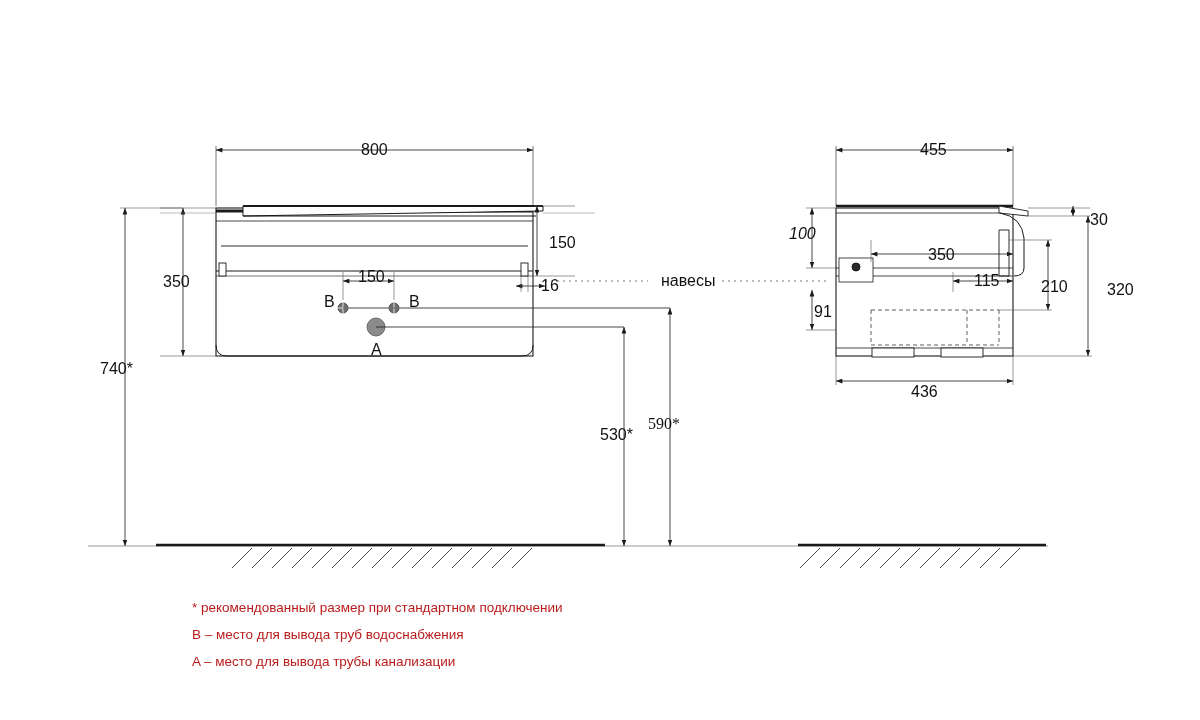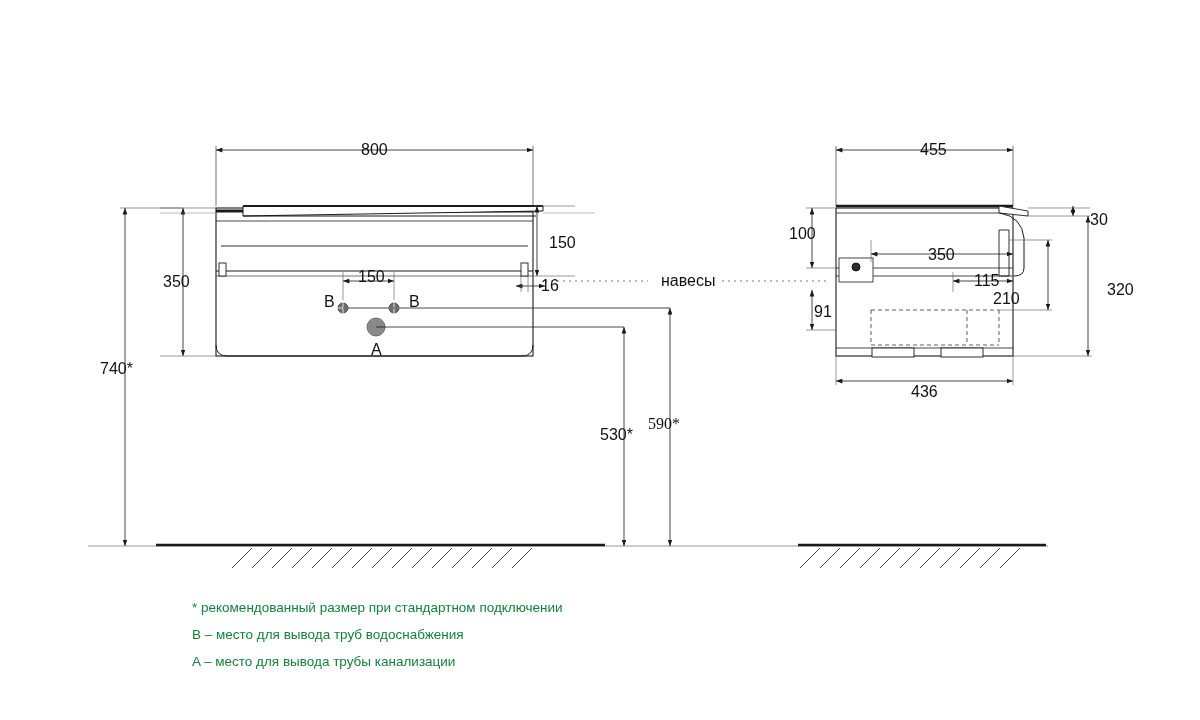--- a/index.html
+++ b/index.html
@@ -11,21 +11,21 @@
   #stage{position:absolute;left:0;top:0;width:1200px;height:720px;}
   svg{position:absolute;left:0;top:0;width:1200px;height:720px;}
   .lbl{
     position:absolute;
     font-family:"Liberation Sans", sans-serif;
     font-size:16px;color:#111;white-space:nowrap;
   }
   .notes{position:absolute;left:192px;top:600px;}
   .notes .note{
     font-family:"Liberation Sans", sans-serif;
-    font-size:13.5px;color:#15803d;margin-bottom:12px;white-space:nowrap;
+    font-size:13.5px;color:#b91c1c;margin-bottom:12px;white-space:nowrap;
   }
 </style>
 </head>
 <body>
 
 <div id="stage">
 
   <svg viewBox="0 0 1200 720">
     <defs>
       <marker id="ar" markerWidth="9" markerHeight="9" refX="8" refY="3" orient="auto" markerUnits="strokeWidth">
@@ -207,25 +207,25 @@
   <div class="lbl" style="left:409px;top:293px;">B</div>
   <div class="lbl" style="left:371px;top:341px;">A</div>
   <div class="lbl" style="left:100px;top:360px;">740*</div>
   <div class="lbl" style="left:600px;top:426px;">530*</div>
   <div class="lbl" style="left:648px;top:415px;font-family:Liberation Serif, serif;">590*</div>
   <div class="lbl" style="left:661px;top:272px;">навесы</div>
 
   <div class="lbl" style="left:920px;top:141px;">455</div>
   <div class="lbl" style="left:911px;top:383px;">436</div>
   <div class="lbl" style="left:1090px;top:211px;">30</div>
-  <div class="lbl" style="left:789px;top:225px;">100</div>
+  <div class="lbl" style="left:789px;top:225px;font-style:italic;">100</div>
   <div class="lbl" style="left:814px;top:303px;">91</div>
   <div class="lbl" style="left:928px;top:246px;">350</div>
   <div class="lbl" style="left:974px;top:272px;">115</div>
-  <div class="lbl" style="left:993px;top:278px;margin-top:12px;">210</div>
+  <div class="lbl" style="left:1041px;top:278px;">210</div>
   <div class="lbl" style="left:1083px;top:281px;margin-left:24px;">320</div>
 
   <div class="notes">
     <div class="note">* рекомендованный размер при стандартном подключении</div>
     <div class="note">B – место для вывода труб водоснабжения</div>
     <div class="note">A – место для вывода трубы канализации</div>
   </div>
 
 </div>
 

